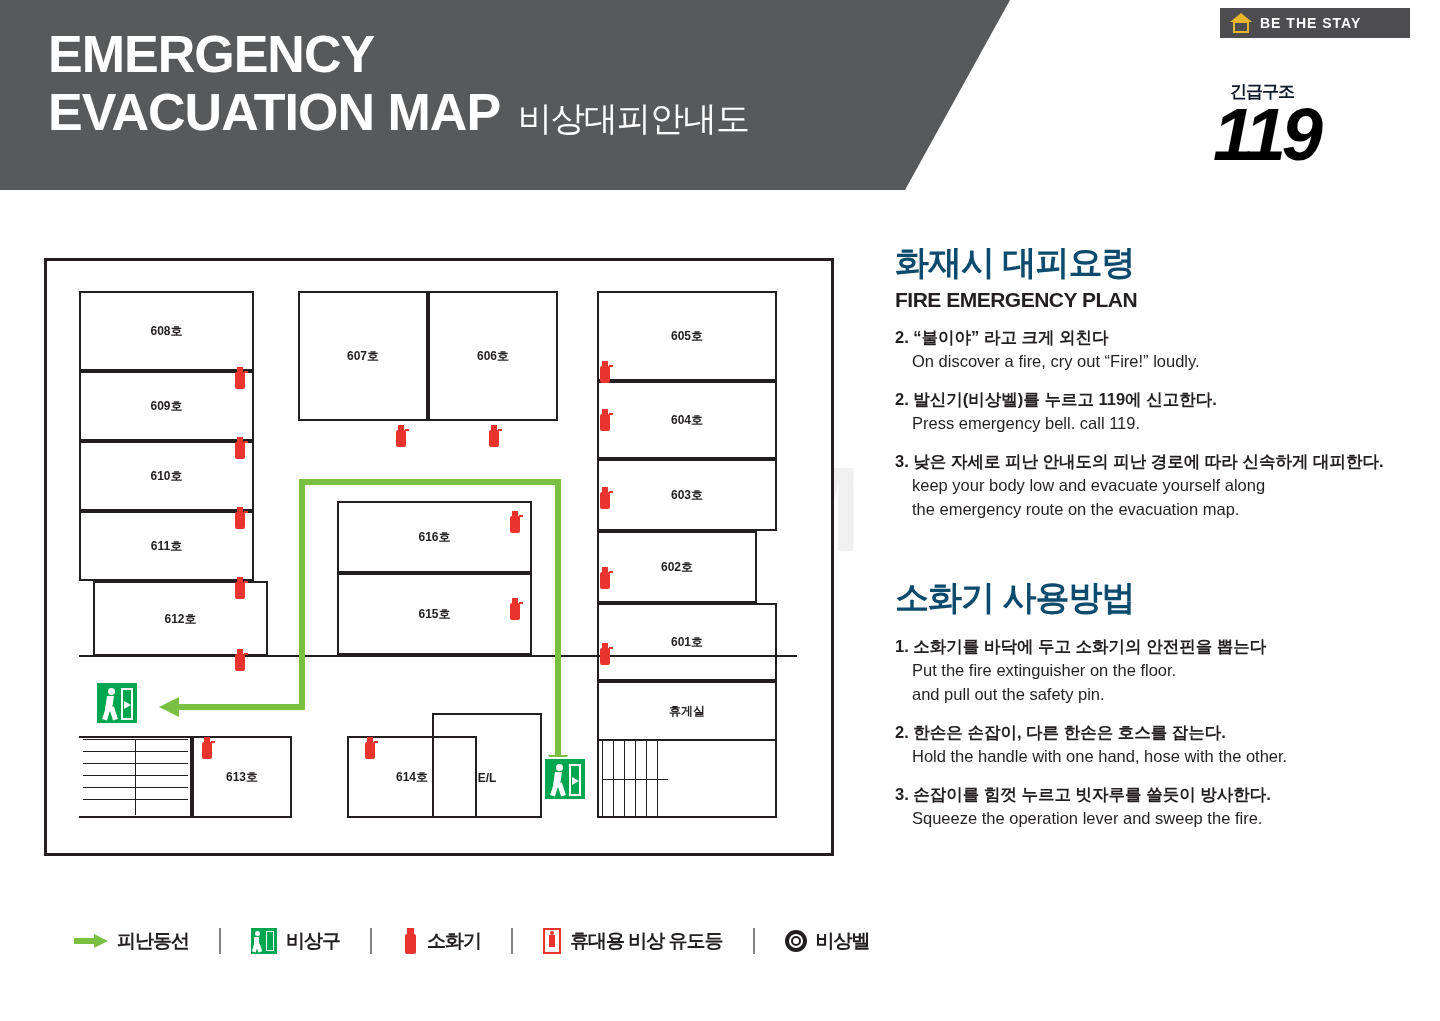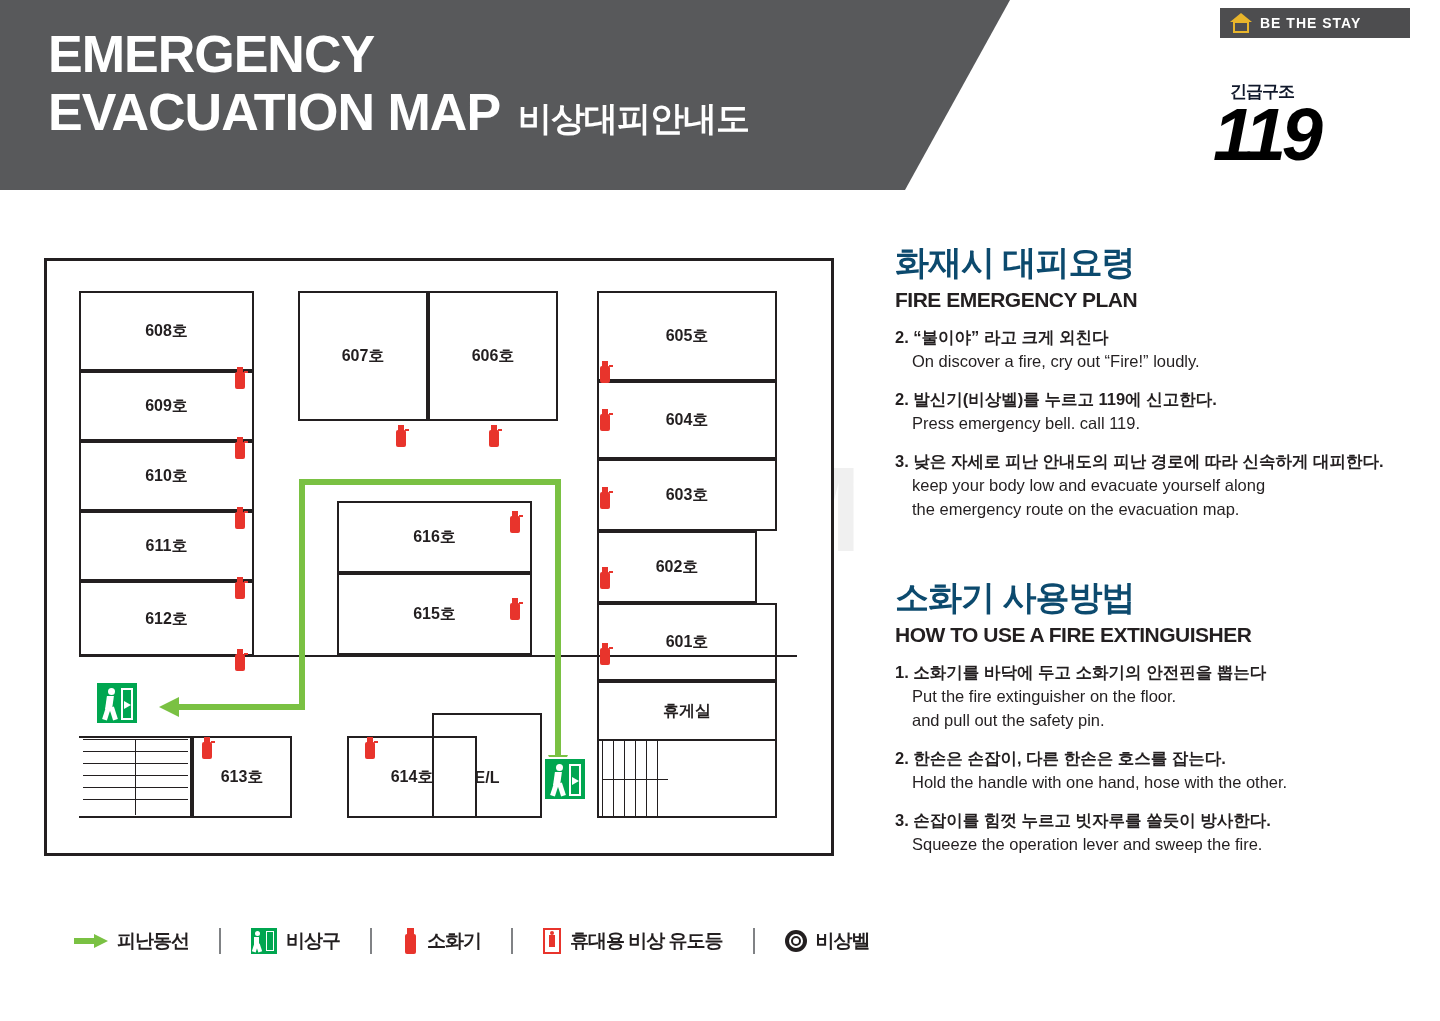--- a/index.html
+++ b/index.html
@@ -5,42 +5,42 @@
   html,body{margin:0;padding:0;}
   body{width:1440px;height:1021px;background:#ffffff;font-family:"Liberation Sans",sans-serif;overflow:hidden;position:relative;}
 
   
   .header{position:absolute;left:0;top:0;width:1440px;height:190px;}
   .hdr-dark{position:absolute;left:0;top:0;width:1010px;height:190px;background:#58595b;
      clip-path:polygon(0 0,1010px 0,905px 190px,0 190px);}
   .hdr-title{position:absolute;left:48px;top:28px;color:#ffffff;font-weight:bold;letter-spacing:-1px;line-height:1.0;}
   .hdr-title .l1{font-size:52px;display:block;}
   .hdr-title .l2{font-size:52px;display:block;margin-top:6px;}
-  .hdr-kr{font-size:34px;font-weight:bold;margin-left:18px;letter-spacing:-1px;}
+  .hdr-kr{font-size:34px;font-weight:normal;margin-left:18px;letter-spacing:-1px;}
 
   .badge-bethestay{position:absolute;right:30px;top:8px;width:190px;height:30px;background:#4d4d4f;display:flex;align-items:center;gap:8px;padding:0 10px;box-sizing:border-box;}
   .bts-icon{width:22px;height:20px;position:relative;flex:0 0 auto;}
   .bts-icon .roof{position:absolute;left:0;top:0;width:0;height:0;border-left:11px solid transparent;border-right:11px solid transparent;border-bottom:9px solid #e8b52b;}
   .bts-icon .body{position:absolute;left:3px;top:8px;width:16px;height:12px;border:2px solid #e8b52b;box-sizing:border-box;}
   .bts-text{color:#ffffff;font-size:14px;font-weight:bold;letter-spacing:1px;}
 
   .floor-label{position:absolute;left:1058px;top:62px;color:#ffffff;font-size:62px;font-weight:bold;letter-spacing:-1px;}
   .floor-sub{position:absolute;left:985px;top:158px;color:#ffffff;font-size:17px;font-weight:bold;}
 
   .r119{position:absolute;left:1205px;top:100px;width:200px;height:80px;}
   .r119 .kr{position:absolute;left:25px;top:-20px;color:#0f172a;font-size:17px;font-weight:bold;letter-spacing:-1px;}
   .r119 .num{position:absolute;left:8px;top:-2px;color:#000000;font-size:74px;font-weight:bold;font-style:italic;letter-spacing:-4px;line-height:1;}
 
   
   .watermark{position:absolute;left:600px;top:440px;font-size:120px;font-weight:bold;color:#f0f0f0;z-index:0;letter-spacing:-6px;}
 
   
   .plan-wrap{position:absolute;left:44px;top:258px;width:784px;height:592px;border:3px solid #231f20;background:#fff;z-index:1;}
   .room{position:absolute;border:2px solid #231f20;box-sizing:border-box;background:transparent;}
-  .room .name{position:absolute;left:0;right:0;top:50%;transform:translateY(-50%);text-align:center;font-size:16px;font-weight:bold;color:#231f20;}
+  .room .name{position:absolute;left:0;right:0;top:50%;transform:translateY(-50%);text-align:center;font-size:12px;font-weight:bold;color:#231f20;}
 
   .ext{position:absolute;width:14px;height:22px;}
   .ext .body{position:absolute;left:2px;top:5px;width:10px;height:17px;background:#e8342c;border-radius:2px;}
   .ext .top{position:absolute;left:4px;top:0px;width:6px;height:6px;background:#e8342c;}
   .ext .hose{position:absolute;left:11px;top:4px;width:4px;height:2px;background:#e8342c;}
 
   .exitsign{position:absolute;width:44px;height:44px;background:#00a650;border:2px solid #ffffff;box-sizing:border-box;}
   .exitsign .man{position:absolute;left:6px;top:5px;width:14px;height:32px;}
   .exitsign .man .head{position:absolute;left:5px;top:0;width:7px;height:7px;background:#fff;border-radius:50%;}
   .exitsign .man .torso{position:absolute;left:3px;top:8px;width:7px;height:13px;background:#fff;transform:skewX(-8deg);}
@@ -133,21 +133,21 @@
   </div>
   <div class="room" style="left:32px;top:110px;width:175px;height:70px;">
     <span class="name">609호</span>
   </div>
   <div class="room" style="left:32px;top:180px;width:175px;height:70px;">
     <span class="name">610호</span>
   </div>
   <div class="room" style="left:32px;top:250px;width:175px;height:70px;">
     <span class="name">611호</span>
   </div>
-  <div class="room" style="left:32px;top:320px;width:175px;height:75px;">
+  <div class="room" style="left:46px;top:320px;width:175px;height:75px;">
     <span class="name">612호</span>
   </div>
 
   <div class="room" style="left:251px;top:30px;width:130px;height:130px;">
     <span class="name">607호</span>
   </div>
   <div class="room" style="left:381px;top:30px;width:130px;height:130px;">
     <span class="name">606호</span>
   </div>
 
@@ -337,21 +337,20 @@
     </div>
     <div class="step">
       <span class="kr">3. 낮은 자세로 피난 안내도의 피난 경로에 따라 신속하게 대피한다.</span>
       <span class="en">keep your body low and evacuate yourself along</span>
       <span class="en2">the emergency route on the evacuation map.</span>
     </div>
   </div>
 
   <div class="sec2">
     <div class="sec-title-kr">소화기 사용방법</div>
-    <div class="sec-title-en">HOW TO USE A FIRE EXTINGUISHER</div>
 
     <div class="step2">
       <span class="kr">1. 소화기를 바닥에 두고 소화기의 안전핀을 뽑는다</span>
       <span class="en">Put the fire extinguisher on the floor.</span>
       <span class="en2">and pull out the safety pin.</span>
     </div>
     <div class="step2">
       <span class="kr">2. 한손은 손잡이, 다른 한손은 호스를 잡는다.</span>
       <span class="en">Hold the handle with one hand, hose with the other.</span>
     </div>

